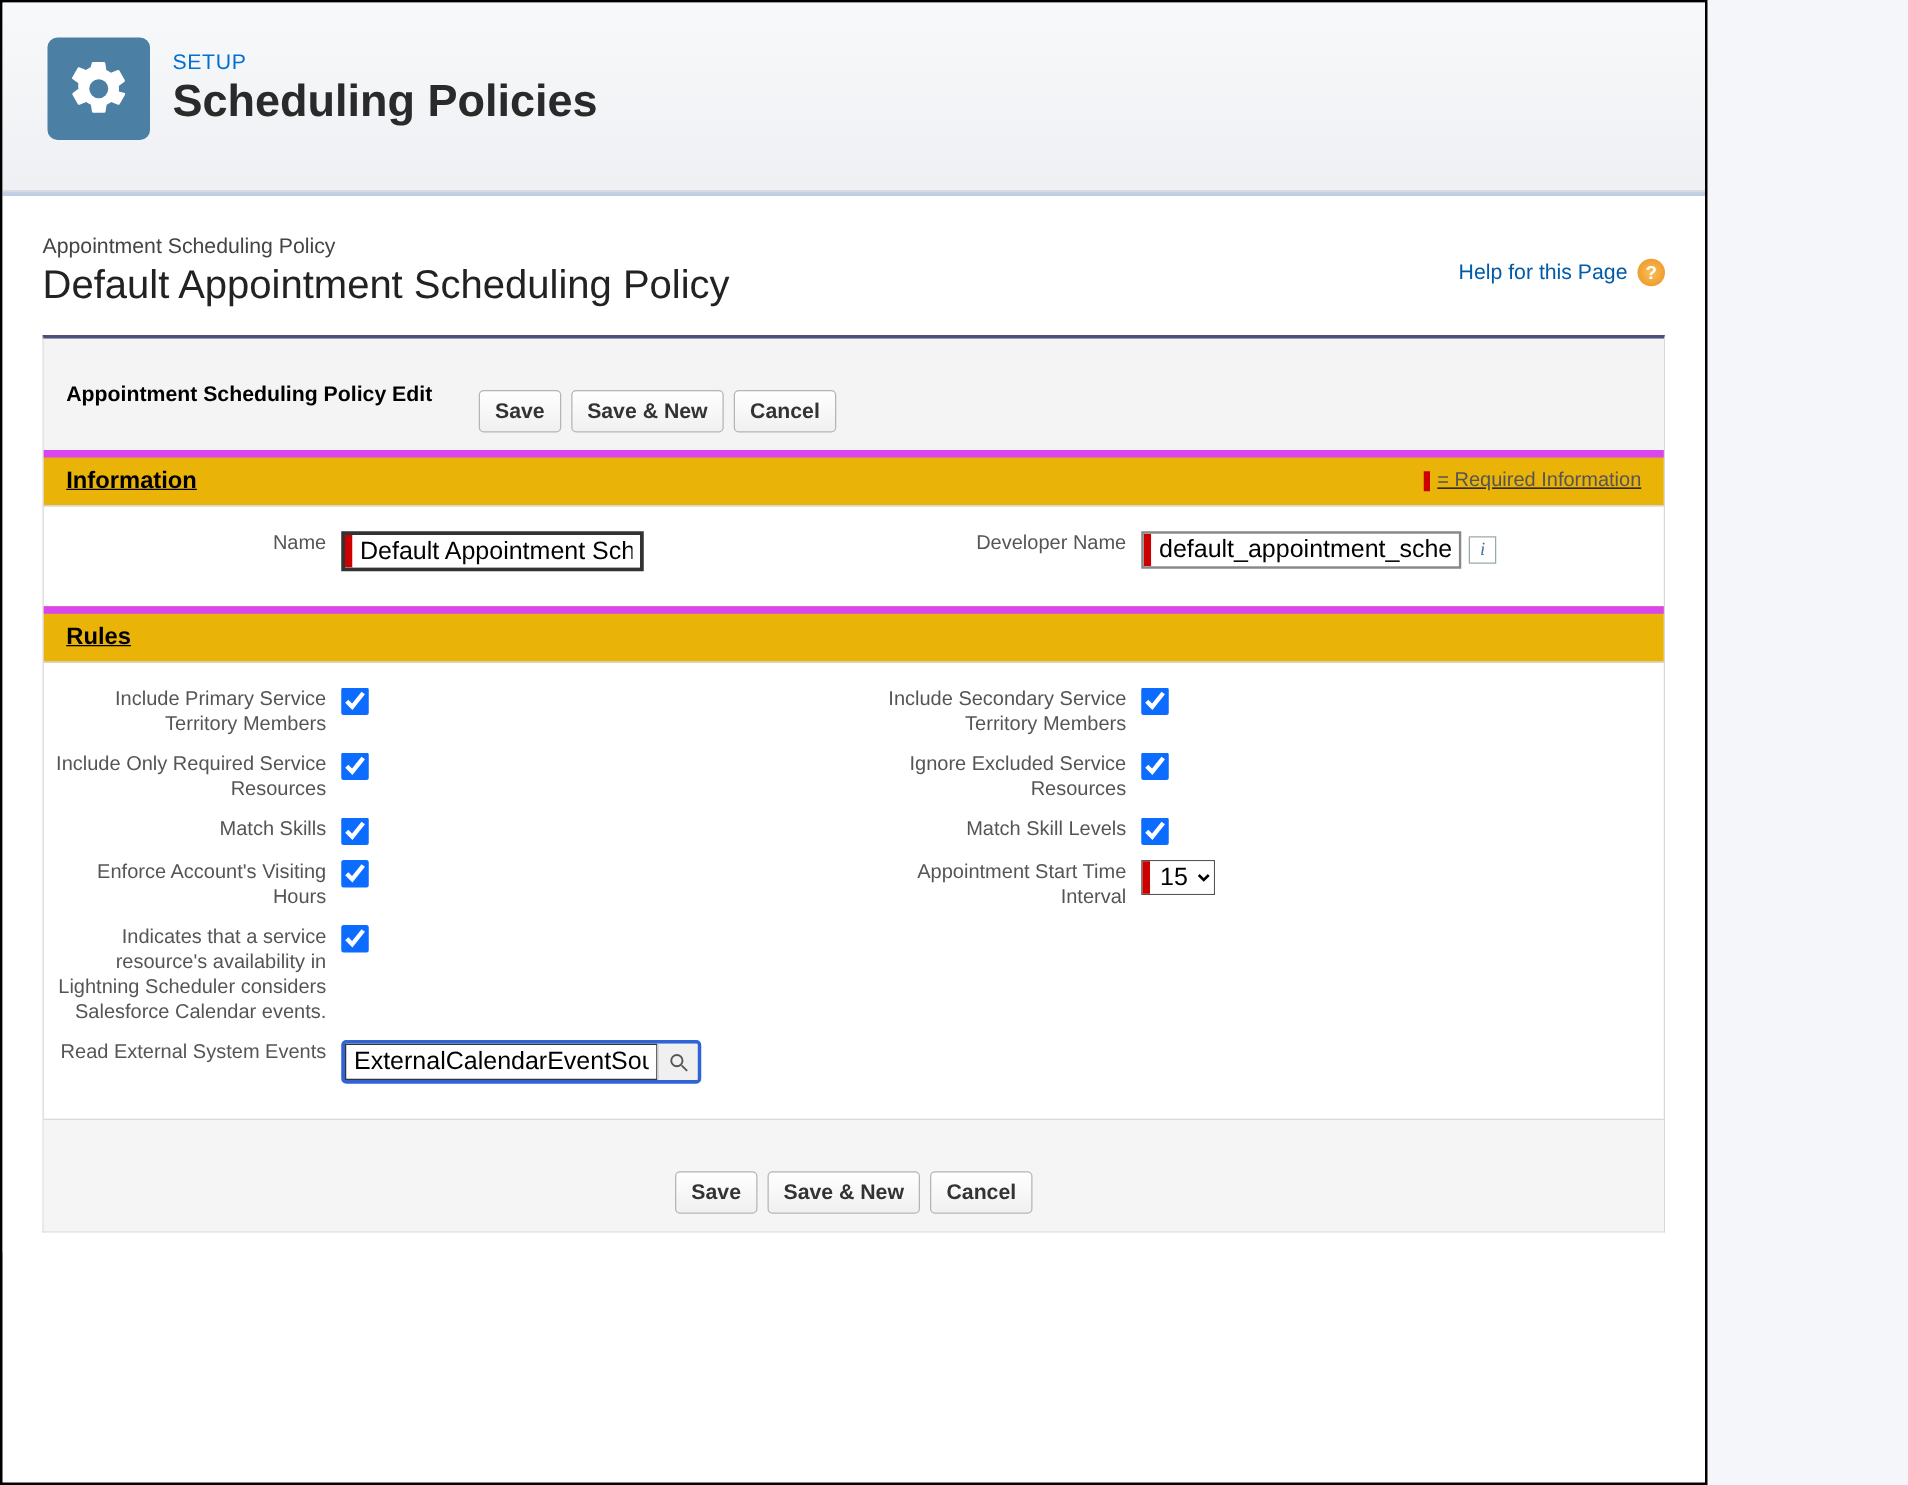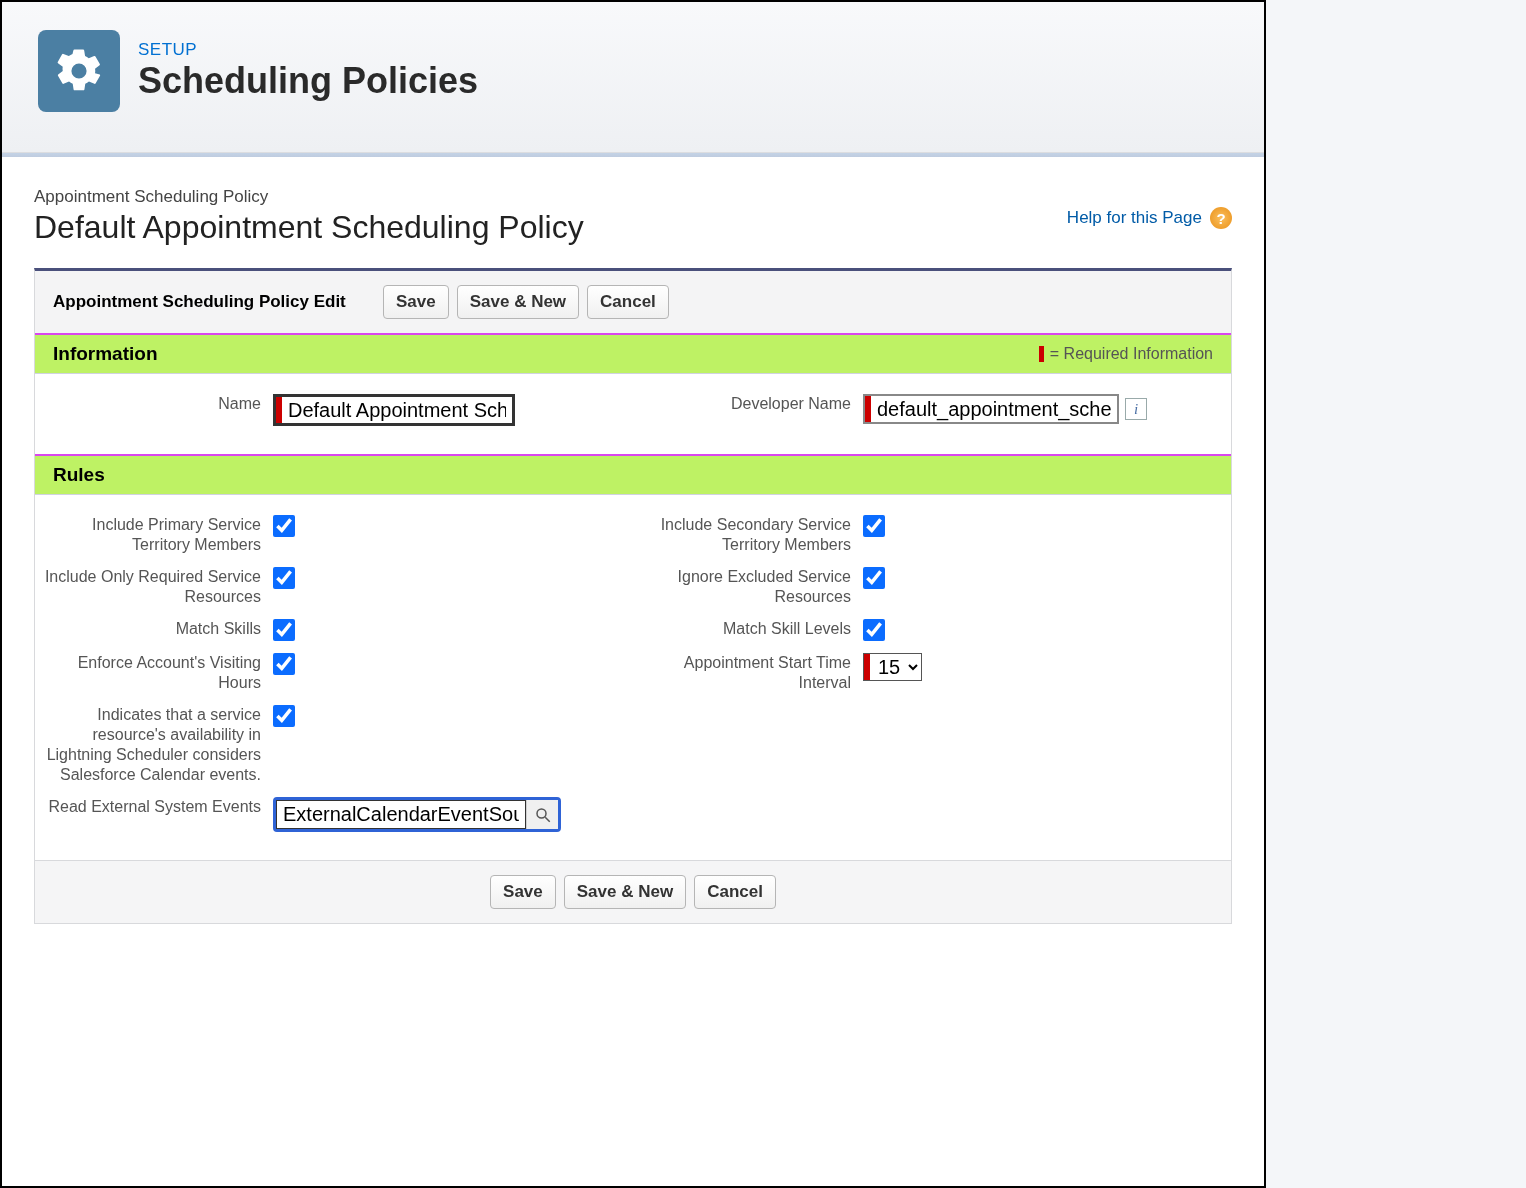--- a/index.html
+++ b/index.html
@@ -1,18 +1,18 @@
 <!DOCTYPE html>
 <html><head>
 <meta charset="utf-8">
 <style>
 * { box-sizing: border-box; margin: 0; padding: 0; }
 body { font-family: Arial, Helvetica, sans-serif; background: #f4f6f9; font-size: 14px; }
 
-.page-wrapper { border: 2px solid #000; width: 1266px; height: 1188px; overflow: hidden; background: #fff; }
+.page-wrapper { border: 2px solid #000; width: 1366px; height: 1188px; overflow: hidden; background: #fff; }
 
 .header-area {
   background: linear-gradient(#f8f9fb, #eef0f3);
   padding: 28px 36px 40px 36px;
   display: flex;
   align-items: center;
   gap: 18px;
   border-bottom: 1px solid #dcdde0;
 }
 .header-icon {
@@ -30,29 +30,29 @@
 .obj-header { display: flex; justify-content: space-between; align-items: flex-start; }
 .obj-header-left .obj-type { font-size: 17px; color: #444; }
 .obj-header-left h2 { font-size: 32px; font-weight: normal; color: #222; margin-top: 2px; }
 .obj-header-right { display: flex; align-items: center; gap: 8px; color: #015ba7; font-size: 17px; margin-top: 20px; }
 .help-icon { width: 22px; height: 22px; border-radius: 50%; background: radial-gradient(#fbbf5d,#e99018); display: inline-flex; align-items: center; justify-content: center; color: #fff; font-weight: bold; font-size: 15px;}
 
 .edit-box { margin-top: 22px; border: 1px solid #d8d9dc; border-top: 3px solid #4a507b; background: #fff; }
 
 .edit-header { display: flex; align-items: center; padding: 14px 18px; background: #f4f4f5; }
 .edit-header strong { font-size: 17px; width: 330px; line-height: 1.25; font-weight: bold; }
-.edit-header .btns, .bottom-btns { display: flex; gap: 8px; }
+.edit-header .btns, .bottom-btns { display: flex; gap: 8px; margin-top: 27px; }
 
 button.sf-btn {
   background: linear-gradient(#fff, #f0f0f0);
   border: 1px solid #b5b5b5; border-radius: 4px;
   padding: 6px 12px; font-size: 17px; font-weight: bold; color: #333; cursor: pointer;
 }
 
-.section-bar { background: #bef264; padding: 8px 18px; font-size: 19px; font-weight: bold; display: flex; justify-content: space-between; align-items: center; border-top: 2px solid #d946ef; border-bottom: 1px solid #d0d3e0;}
+.section-bar { background: #eab308; padding: 8px 18px; font-size: 19px; font-weight: bold; display: flex; justify-content: space-between; align-items: center; border-top: 6px solid #d946ef; border-bottom: 1px solid #d0d3e0; text-decoration: underline;}
 .section-bar .req-legend { font-weight: normal; font-size: 16px; color: #555; display: flex; align-items: center; gap: 6px; justify-content: center; }
 .req-bar { display: inline-block; width: 5px; height: 16px; background: #c00; }
 
 .field-grid { padding: 14px 8px 22px 8px; }
 .field-row { display: flex; }
 .field-pair { display: flex; align-items: flex-start; width: 50%; padding: 6px 0; }
 .field-label { width: 230px; text-align: right; padding-right: 12px; color: #555; font-size: 16px; font-weight: normal; line-height: 1.25;}
 .field-value { display: flex; align-items: center; gap: 6px; }
 
 .input-wrap { display: flex; align-items: stretch; border: 2px solid #888; overflow: hidden; }

